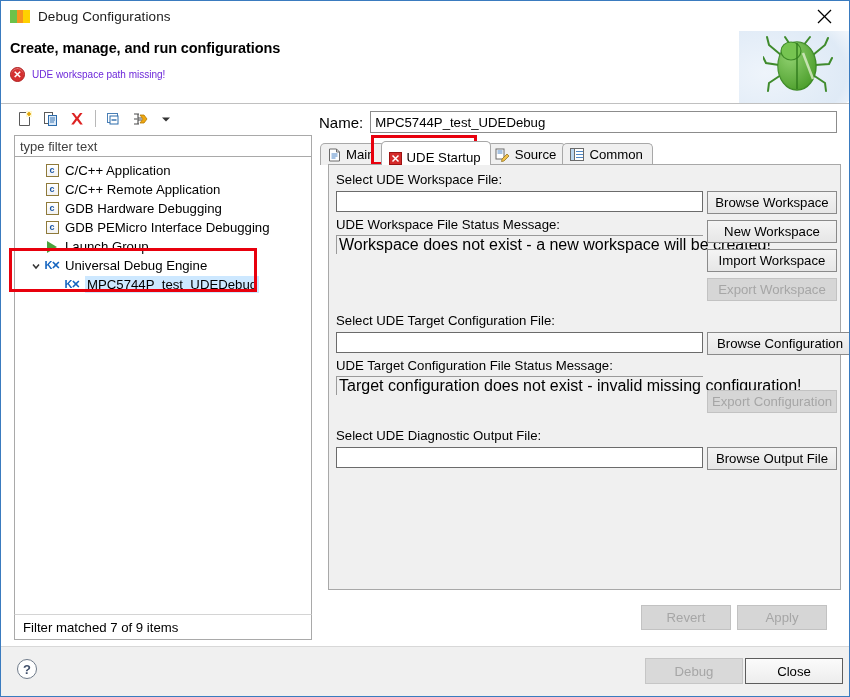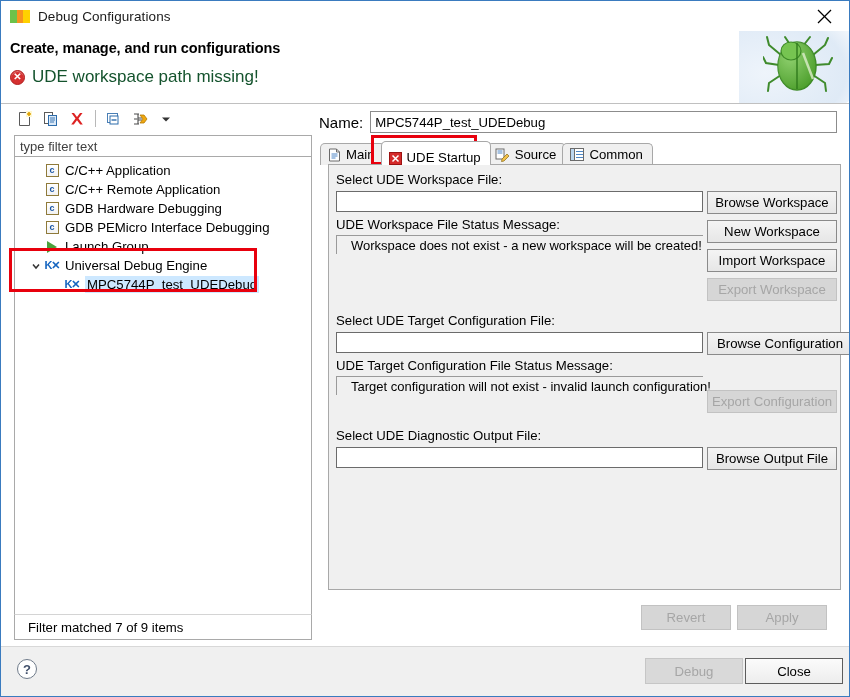--- a/index.html
+++ b/index.html
@@ -64,21 +64,21 @@
   .err-circle {
     width: 15px; height: 15px; border-radius: 50%;
     background: #d53030;
     border: 1px solid #b02020;
     display: inline-flex; align-items: center; justify-content: center;
     color: #ffffff; font-size: 10px; font-weight: bold;
     line-height: 1;
     box-shadow: inset 0 1px 0 rgba(255,255,255,0.35);
   }
   #header-msg-text {
-    margin-left: 7px; font-size: 17px; color: #14532d;
+    margin-left: 7px; font-size: 10px; color: #6d28d9;
   }
   #bug-wrap {
     position: absolute; right: 0; top: 0;
     width: 110px; height: 72px;
     overflow: hidden;
   }
   #bug-bg {
     position: absolute; right: -20px; top: -30px;
     width: 160px; height: 120px;
     background: radial-gradient(ellipse at 35% 60%, #eef4fb 0%, #dfeaf6 55%, #ffffff 80%);
@@ -169,21 +169,21 @@
     letter-spacing: -1px; line-height: 1;
     font-family: "Liberation Sans", sans-serif;
   }
   #filter-status {
     position: absolute; left: 5px; bottom: 0;
     width: 298px; height: 26px;
     border: 1px solid #a9a9a9;
     border-top: 1px solid #d4d4d4;
     background: #ffffff;
     display: flex; align-items: center;
-    padding-left: 13px;
+    padding-left: 8px;
     font-size: 13.2px; color: #000;
   }
 
   
   .hl-box {
     position: absolute;
     border: 3px solid #e8000d;
     pointer-events: none;
   }
   #hl-tree { left: 8px; top: 247px; width: 248px; height: 44px; }
@@ -260,23 +260,23 @@
     outline: none;
   }
   .status-field {
     position: absolute;
     height: 19px;
     border: none;
     border-top: 1px solid #9a9a9a;
     border-left: 1px solid #9a9a9a;
     background: #f0f0f0;
     font-family: "Liberation Sans", sans-serif;
-    font-size: 13px; color: #000;
-    display: flex; align-items: center;
-    padding-left: 14px;
+    font-size: 16px; color: #000;
+    display: flex; align-items: center;
+    padding-left: 2px;
     white-space: nowrap;
   }
   .btn {
     position: absolute;
     height: 23px;
     border: 1px solid #8a8a8a;
     background: linear-gradient(#f4f4f4, #e6e6e6);
     font-family: "Liberation Sans", sans-serif;
     font-size: 13.2px; color: #000;
     cursor: default;
@@ -538,21 +538,21 @@
       <div class="status-field" style="left:7px; top:70px; width:367px;">Workspace does not exist - a new workspace will be created!</div>
       <div class="btn" style="left:378px; top:84px; width:130px;">Import Workspace</div>
       <div class="btn" style="left:378px; top:55px; width:130px;">New Workspace</div>
       <div class="btn disabled" style="left:378px; top:113px; width:130px;">Export Workspace</div>
 
       <div class="field-label" style="left:7px; top:148px;">Select UDE Target Configuration File:</div>
       <input class="txt-field" style="left: 7px; top: 167px; width: 367px;" value="">
       <div class="btn" style="left:378px; top:167px; width:146px;">Browse Configuration</div>
 
       <div class="field-label" style="left:7px; top:193px;">UDE Target Configuration File Status Message:</div>
-      <div class="status-field" style="left:7px; top:211px; width:367px;">Target configuration will not exist - invalid launch configuration!</div>
+      <div class="status-field" style="left:7px; top:211px; width:367px;">Target configuration does not exist - invalid missing configuration!</div>
       <div class="btn disabled" style="left:378px; top:225px; width:130px;">Export Configuration</div>
 
       <div class="field-label" style="left:7px; top:263px;">Select UDE Diagnostic Output File:</div>
       <input class="txt-field" style="left: 7px; top: 282px; width: 367px;" value="">
       <div class="btn" style="left:378px; top:282px; width:130px;">Browse Output File</div>
     </div>
   </div>
 
   <div class="hl-box" id="hl-tab"></div>
 

